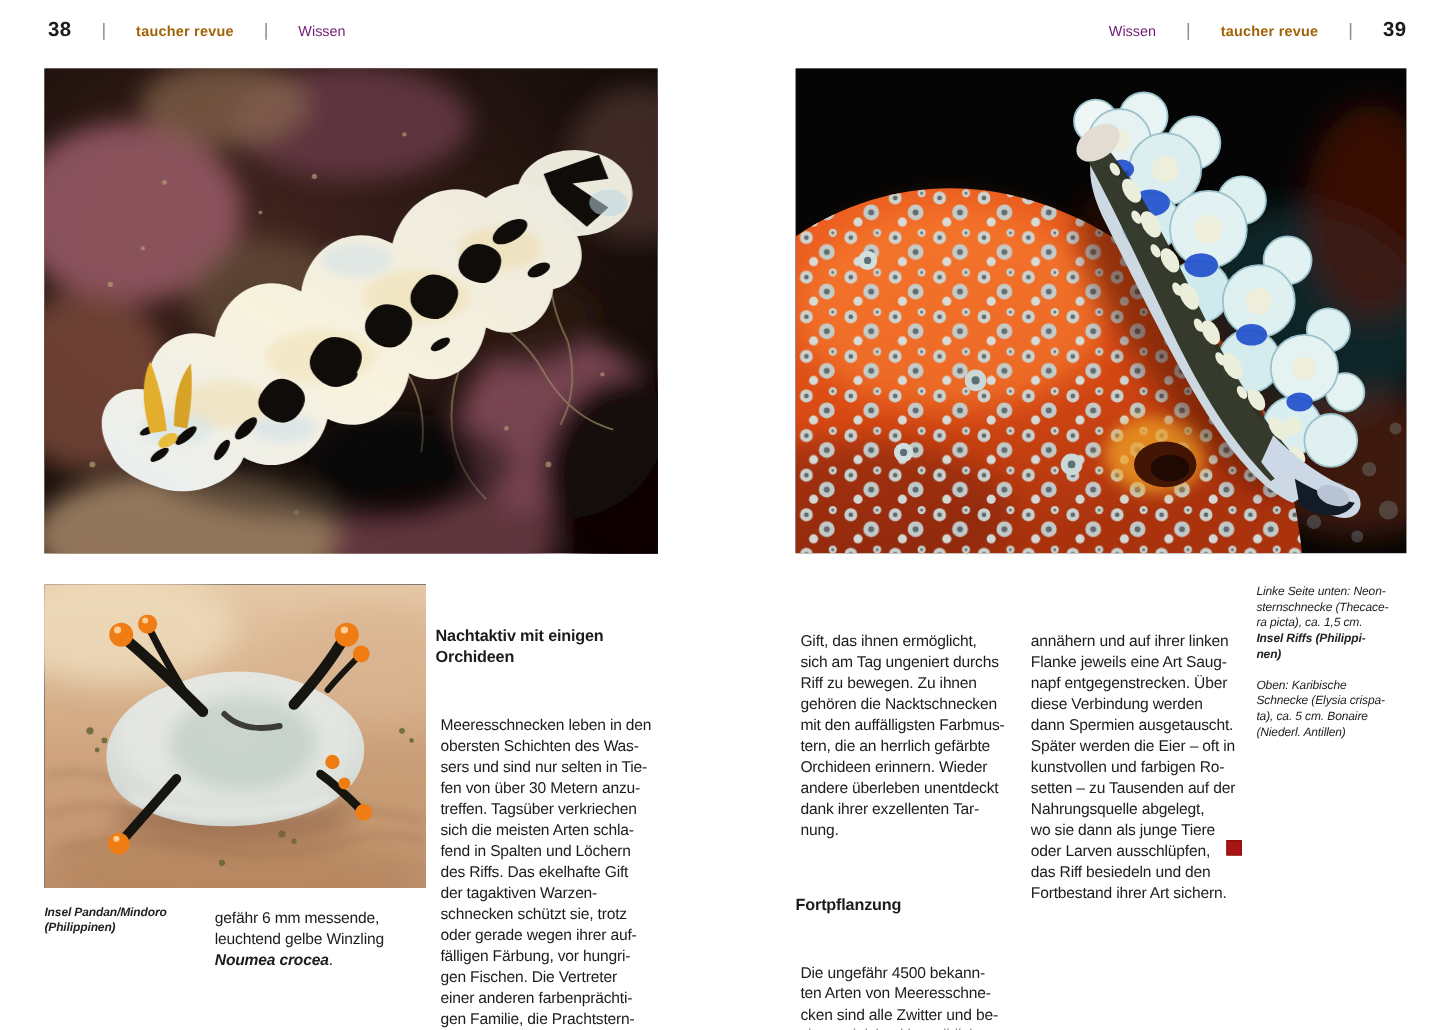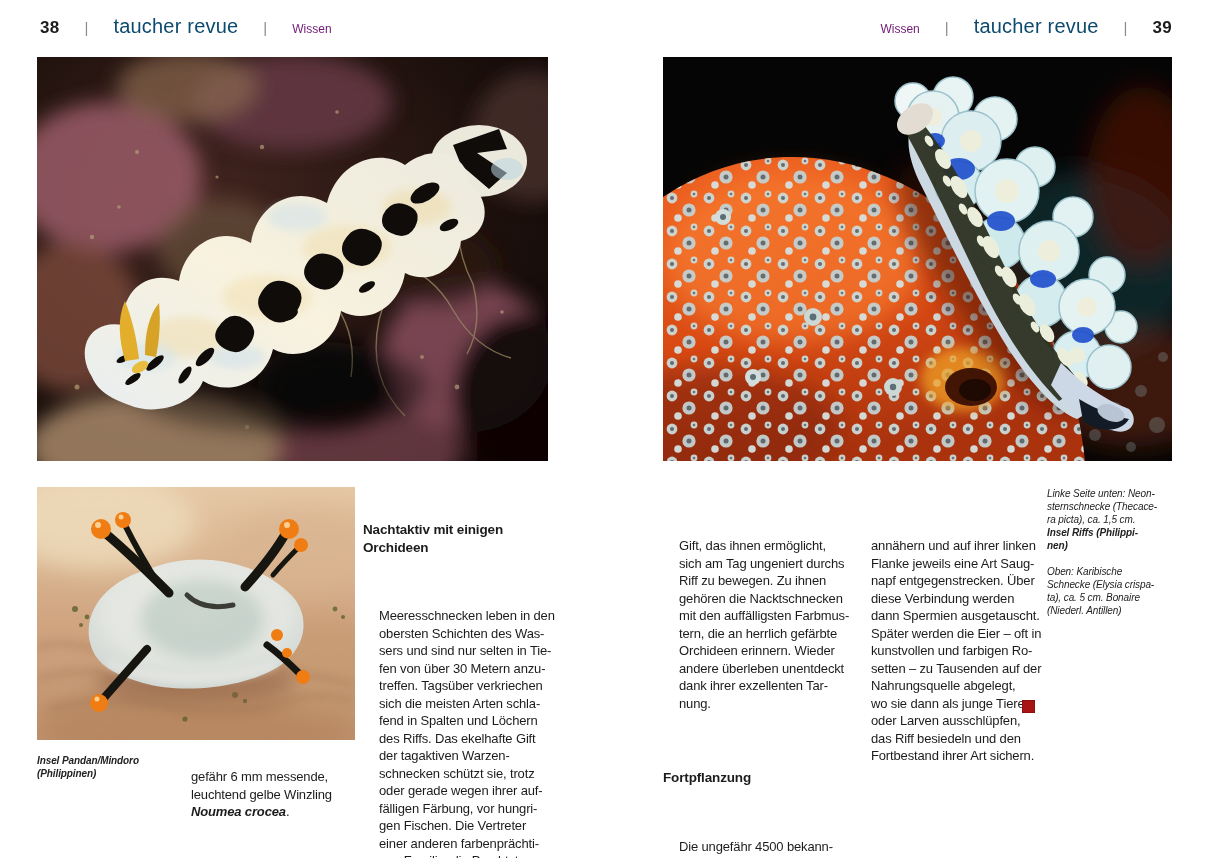--- a/index.html
+++ b/index.html
@@ -3,32 +3,32 @@
 <meta charset="utf-8">
 <style>
   html,body{margin:0;padding:0;}
   body{width:1209px;height:858px;position:relative;background:#ffffff;
        font-family:"Liberation Sans",sans-serif;color:#1c1c1c;overflow:hidden;}
   
   .pg-header{position:absolute;top:15px;display:flex;align-items:baseline;gap:25px;}
   #header-left{left:40px;}
   #header-right{right:37px;}
   .pnum{font-size:17px;font-weight:700;letter-spacing:.3px;}
-  .brand{font-size:20px;font-weight:400;color:#0c4a6e;letter-spacing:.2px;}
+  .brand{font-size:12px;font-weight:700;color:#a16207;letter-spacing:.2px;}
   .section{font-size:12px;color:#701a75;}
   .sep{color:#8a8a8a;font-weight:300;font-size:15px;}
   
   .photo{position:absolute;overflow:hidden;background:#0a0808;}
   #photo-top-left{left:37px;top:57px;width:511px;height:404px;}
   #photo-bottom-left{left:37px;top:487px;width:318px;height:253px;}
   #photo-right{left:663px;top:57px;width:509px;height:404px;}
   .photo svg{display:block;width:100%;height:100%;}
   
   .textcol{position:absolute;font-size:13px;line-height:17.5px;letter-spacing:-0.15px;white-space:pre;}
-  .textcol p{margin:16px;white-space:pre;}
+  .textcol p{margin:4px;white-space:pre;}
   .textcol h3{margin:0;font-size:13.5px;line-height:17.5px;white-space:pre;}
   .textcol h3.h-gap{margin-top:6px;}
   .textcol .sp-italic{font-style:italic;font-weight:bold;}
   #col-left{left:363px;top:486px;width:190px;}
   #col-r1{left:663px;top:486px;width:192px;}
   #col-r2{left:855px;top:486px;width:190px;}
   #fragment{left:175px;top:752px;width:185px;}
   
   .caption{position:absolute;font-size:10px;line-height:13px;font-style:italic;
            white-space:pre;letter-spacing:-0.1px;color:#222;}

